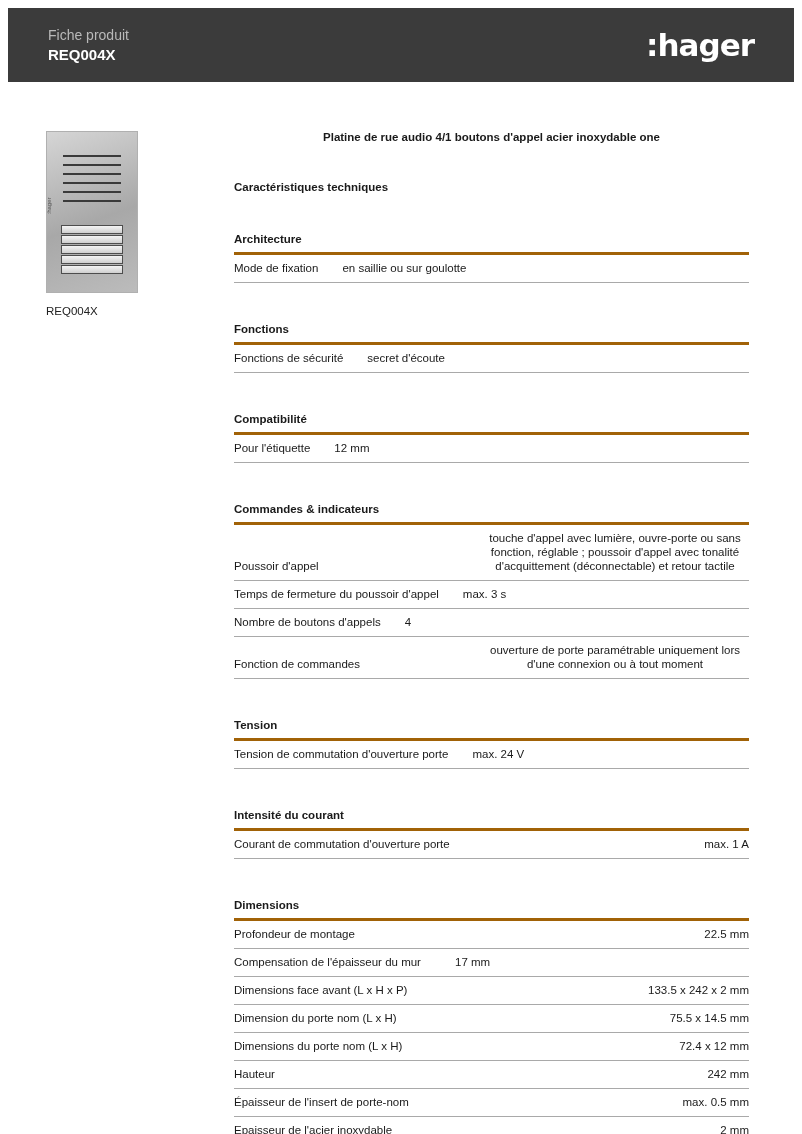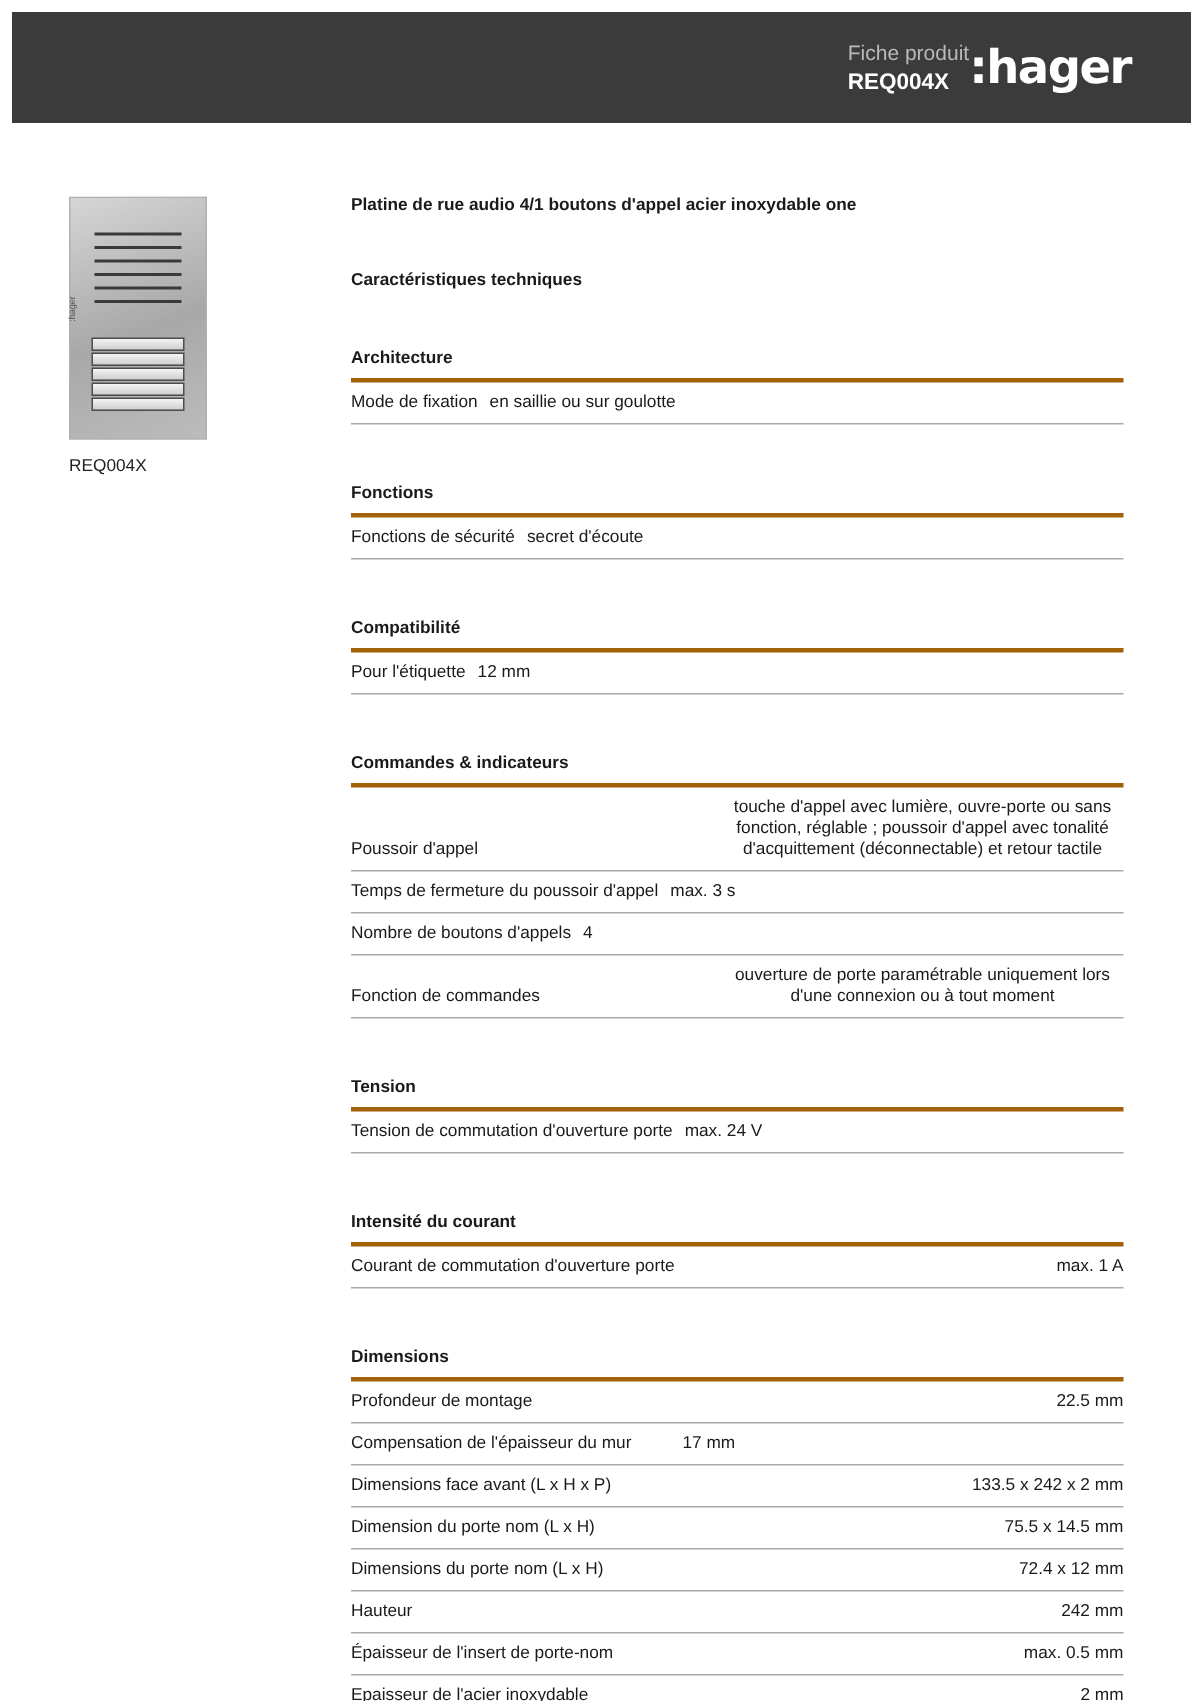--- a/index.html
+++ b/index.html
@@ -7,21 +7,21 @@
   body {
     width:802px; height:1134px; overflow:hidden;
     font-family:"Liberation Sans", sans-serif;
     color:#1a1a1a;
   }
   .page { padding:8px; }
 
   
   header.topbar {
     background:#3b3b3b; height:74px;
-    display:flex; justify-content:flex-end; align-items:center;
+    display:flex; justify-content:space-between; align-items:center;
     padding:0 40px;
   }
   .hdr-sub   { color:#b9b9b9; font-size:14px; }
   .hdr-title { color:#ffffff; font-size:15px; font-weight:bold; margin-top:3px; }
   .logo {
     color:#ffffff; font-size:31px; font-weight:bold; letter-spacing:-1px;
     font-family:"DejaVu Sans", sans-serif;
   }
 
   
@@ -39,33 +39,33 @@
   .speaker .sline { height:2px; background:#3a3a3a; margin-bottom:7px; }
   .brand-vert {
     position:absolute; left:-12px; top:72px; font-size:6px; color:#555;
     transform:rotate(-90deg); width:30px; text-align:center;
   }
   .btns { position:absolute; left:15px; right:15px; top:94px; }
   .btn  { height:9px; background:linear-gradient(#f4f4f4,#cfcfcf); border:1px solid #4d4d4d; margin-bottom:1px; }
   .img-caption { margin-top:12px; font-size:11.5px; color:#222; }
 
   
-  .title    { font-weight:bold; font-size:11.5px; }
+  .title    { font-weight:bold; font-size:11.5px;text-align:center; }
   .subtitle { font-weight:bold; margin-top:38px; }
   .sec-heading {
     font-weight:bold; margin-top:40px; padding-bottom:7px;
     border-bottom:3px solid #a16207;
   }
   .spec-row {
     display:flex; align-items:flex-end;
     padding:6px 0 7px; border-bottom:1px solid #a9a9a9;
     line-height:14px;
   }
   .spec-row .lbl { flex:0 0 auto; }
-  .row-inline .val { margin-left:8px; }
+  .row-inline .val { margin-left:24px; }
   .row-mid .lbl    { flex:0 0 221px; }
   .row-right .val  { margin-left:auto; text-align:center; max-width:268px; }
 </style>
 </head>
 <body>
 
 <div class="page">
 
   <header class="topbar">
     <div>

